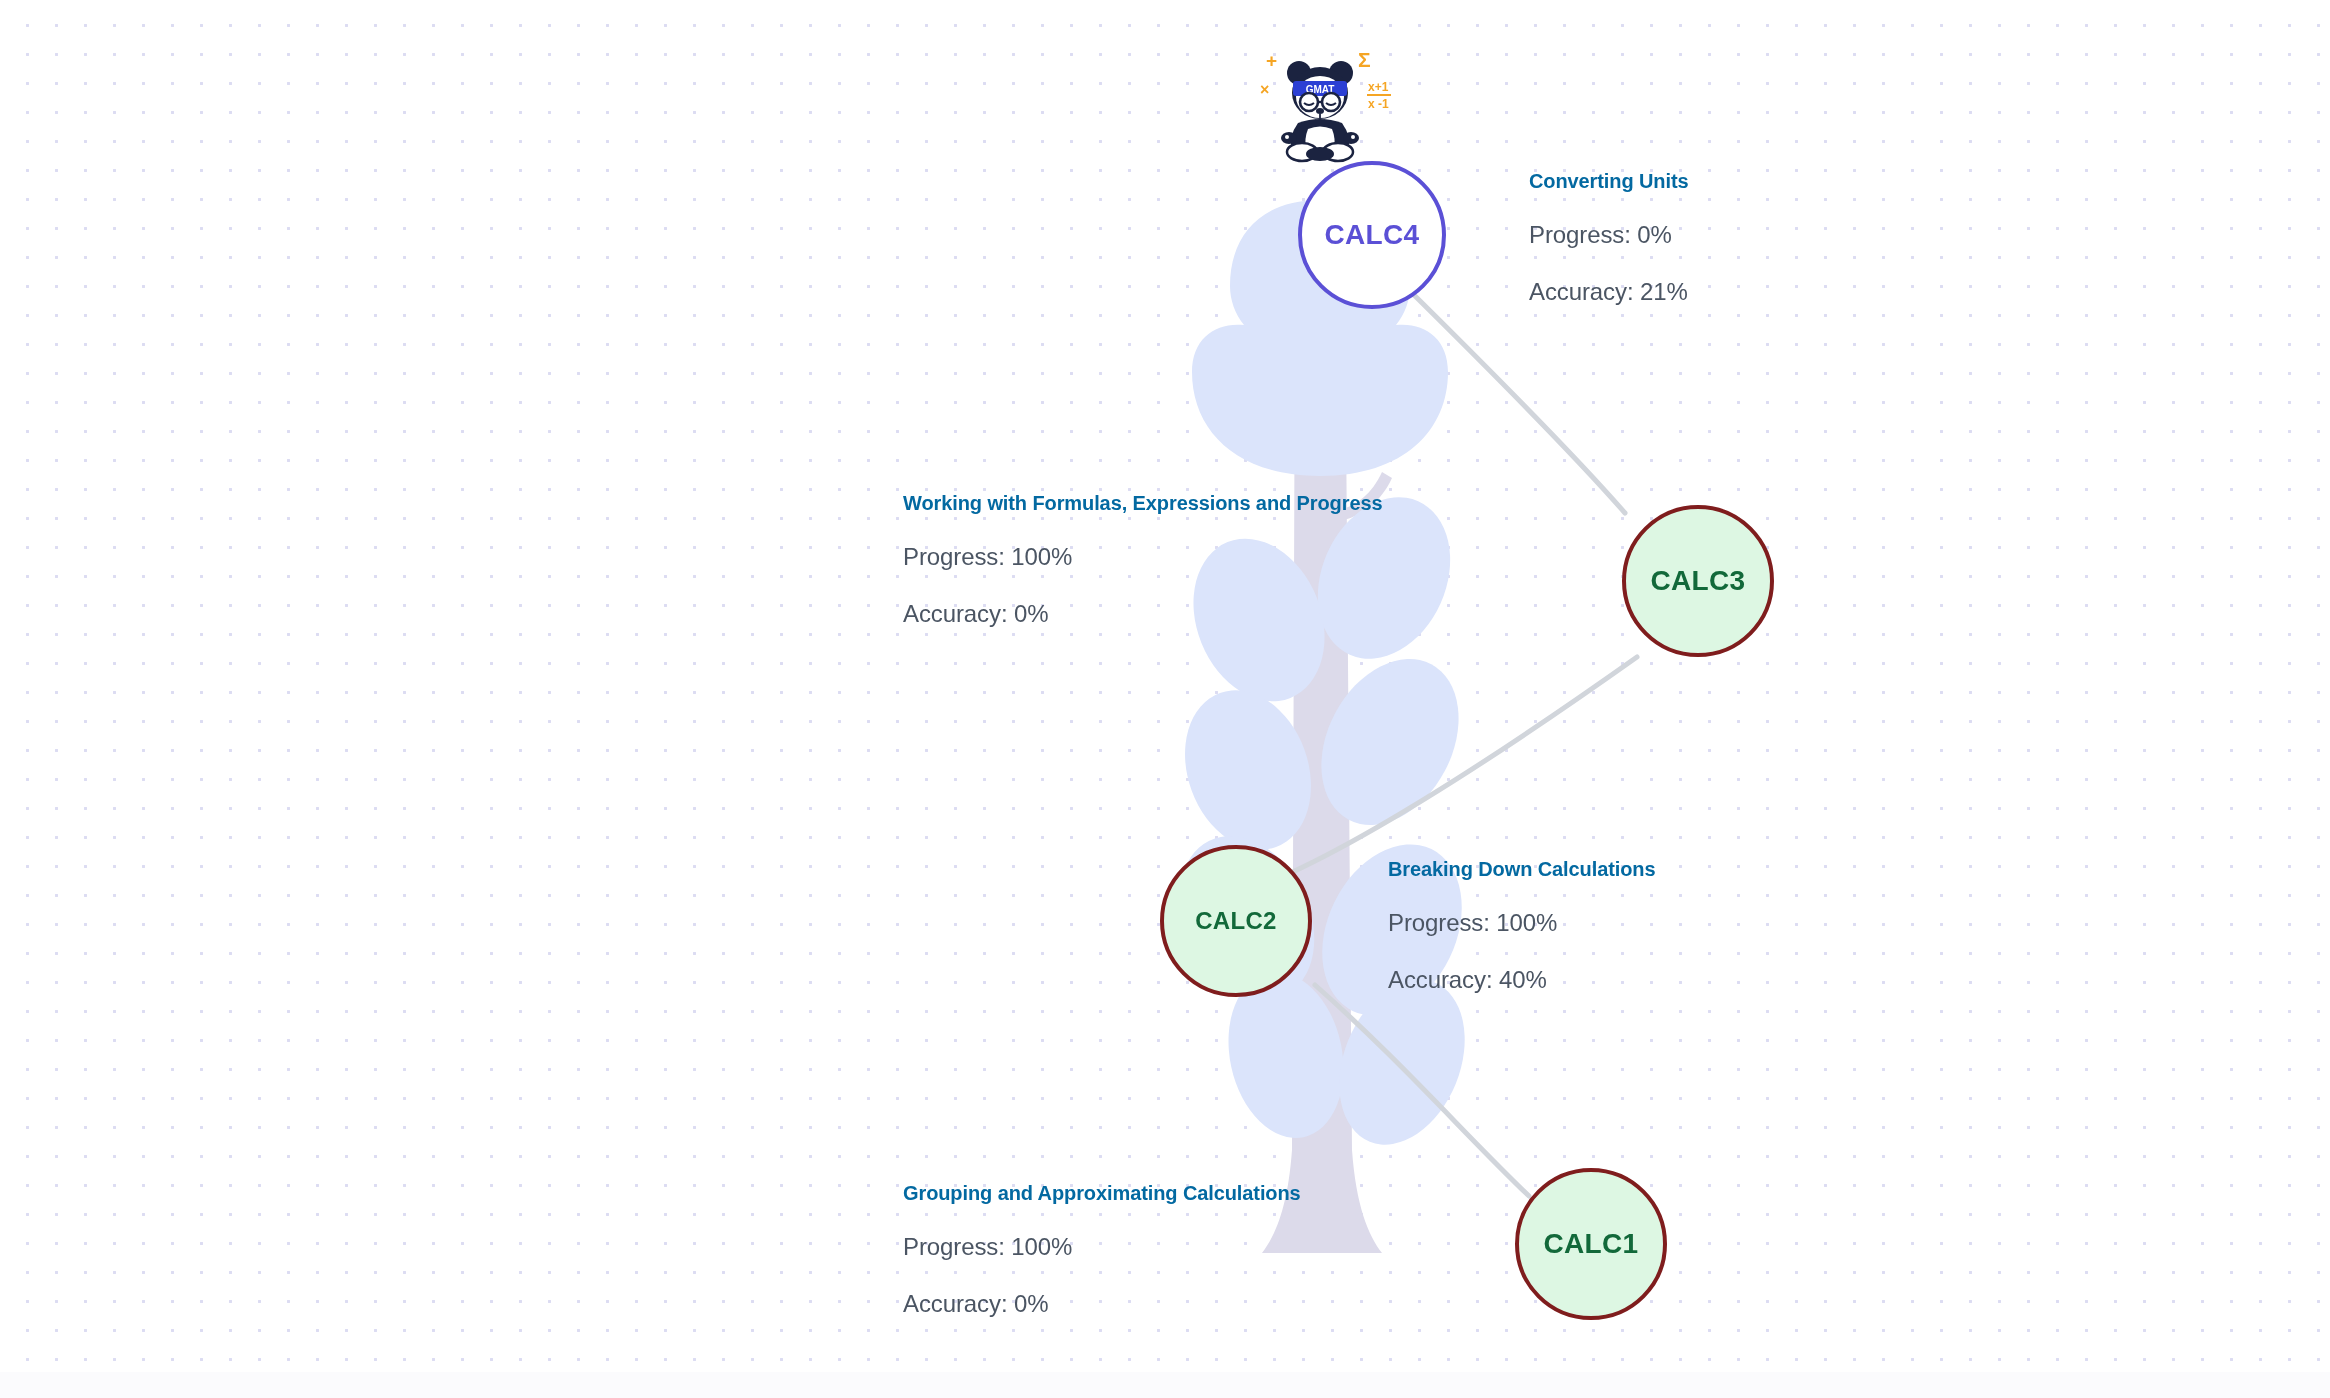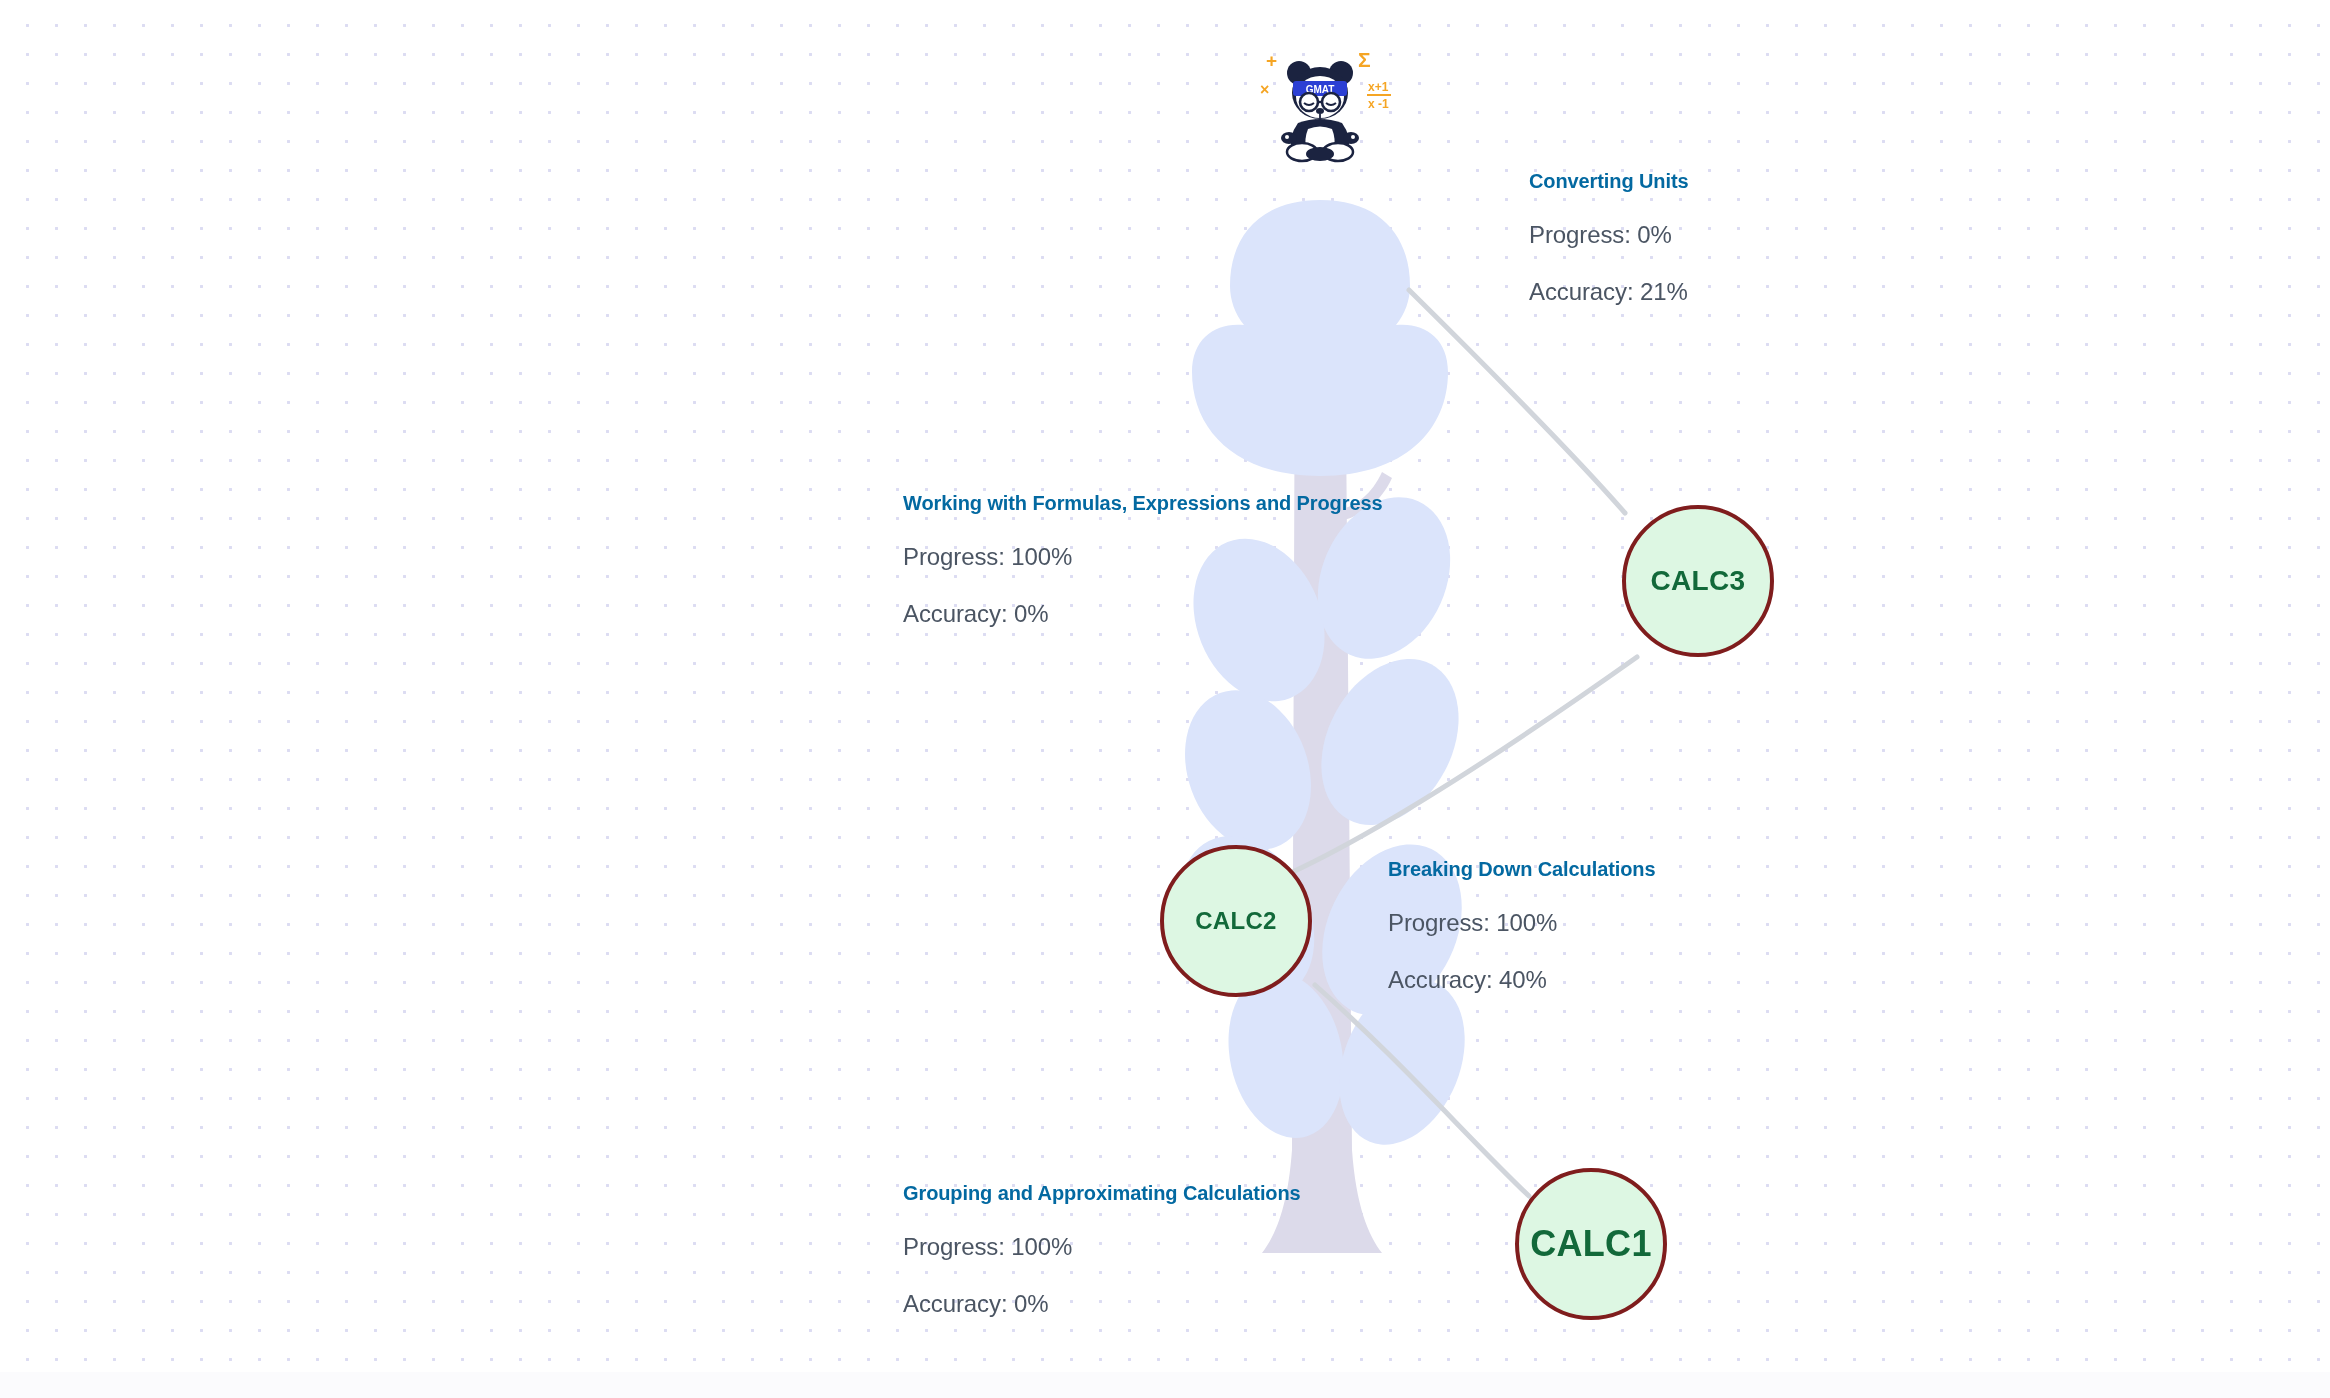--- a/index.html
+++ b/index.html
@@ -199,30 +199,33 @@
       <ellipse cx="93" cy="93" rx="8" ry="6" fill="#1b2340"></ellipse>
       <circle cx="29" cy="92" r="2" fill="#ffffff"></circle>
       <circle cx="95" cy="92" r="2" fill="#ffffff"></circle>
 
       <ellipse cx="44" cy="107" rx="15" ry="9" fill="#ffffff" stroke="#1b2340" stroke-width="2.5"></ellipse>
       <ellipse cx="80" cy="107" rx="15" ry="9" fill="#ffffff" stroke="#1b2340" stroke-width="2.5"></ellipse>
       <ellipse cx="62" cy="109" rx="14" ry="7" fill="#1b2340"></ellipse>
     </svg>
   </div>
 
+  <div class="node current" style="left:1298px; top:161px; width:148px; height:148px; font-size:28px;">
+    <span>CALC4</span>
+  </div>
 
   <div class="node done" style="left:1622px; top:505px; width:152px; height:152px; font-size:28px;">
     <span>CALC3</span>
   </div>
 
   <div class="node done" style="left:1160px; top:845px; width:152px; height:152px; font-size:24px;">
     <span>CALC2</span>
   </div>
 
-  <div class="node done" style="left:1515px; top:1168px; width:152px; height:152px; font-size:36px;">
+  <div class="node done" style="left:1515px; top:1168px; width:152px; height:152px; font-size:28px;">
     <span>CALC1</span>
   </div>
 
   <div class="info" style="left:1529px; top:168px; width:460px;">
     <div class="info-title">Converting Units</div>
     <div class="info-stats">
       <div>Progress: 0%</div>
       <div>Accuracy: 21%</div>
     </div>
   </div>

